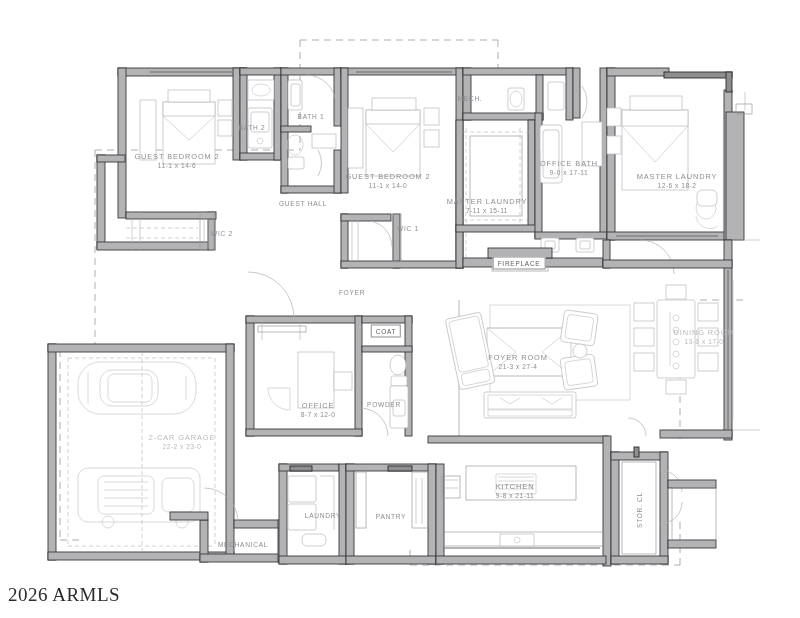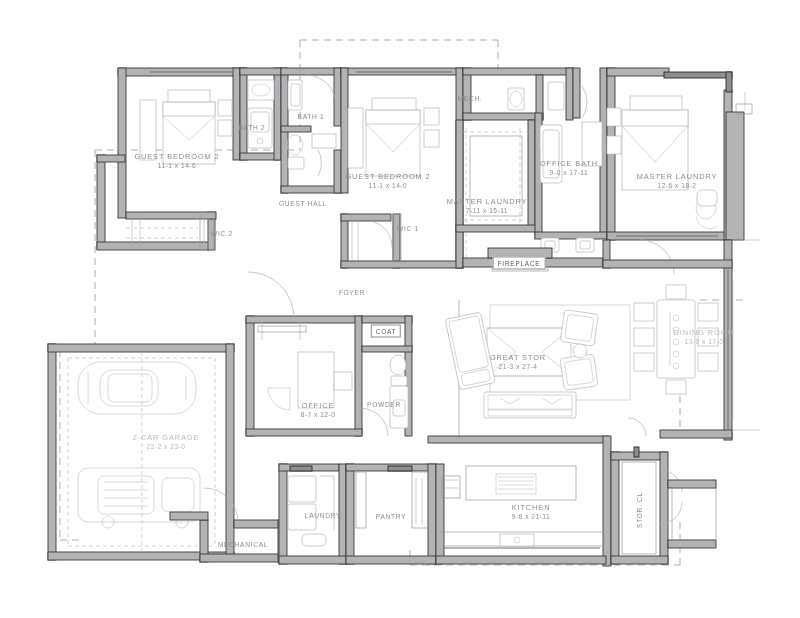--- a/index.html
+++ b/index.html
@@ -527,51 +527,52 @@
     <div class="room-label" style="left:318px; top:410px;">
       <span class="rm-name">OFFICE</span>
       <span class="rm-dim">8-7 x 12-0</span>
     </div>
 
     <div class="room-label small" style="left:384px; top:405px;">
       <span class="rm-name">POWDER</span>
     </div>
 
     <div class="room-label" style="left:518px; top:362px;">
-      <span class="rm-name">GREAT STOR</span>
+      <span class="rm-name">FOYER ROOM</span>
       <span class="rm-dim">21-3 x 27-4</span>
     </div>
 
     <div class="room-label faint" style="left:685px; top:337px;margin-left:19px;">
       <span class="rm-name">DINING ROOM</span>
       <span class="rm-dim">13-0 x 17-0</span>
     </div>
 
-    <div class="room-label faint" style="left:166px; top:442px;">
+    <div class="room-label faint" style="left:182px; top:442px;">
       <span class="rm-name">2-CAR GARAGE</span>
       <span class="rm-dim">22-2 x 23-0</span>
     </div>
 
     <div class="room-label small" style="left:243px; top:545px;">
       <span class="rm-name">MECHANICAL</span>
     </div>
 
     <div class="room-label small" style="left:323px; top:516px;">
       <span class="rm-name">LAUNDRY</span>
     </div>
 
     <div class="room-label small" style="left:391px; top:517px;">
       <span class="rm-name">PANTRY</span>
     </div>
 
-    <div class="room-label" style="left:515px; top:512px;margin-left:16px;">
+    <div class="room-label" style="left:515px; top:491px;">
       <span class="rm-name">KITCHEN</span>
       <span class="rm-dim">9-8 x 21-11</span>
     </div>
 
     <div class="room-label small vertical" style="left:640px; top:510px;">
       <span class="rm-name">STOR. CL</span>
     </div>
 
   </div>
 
+  <div id="watermark">2026 ARMLS</div>
 
 </div>
 
 </body></html>

